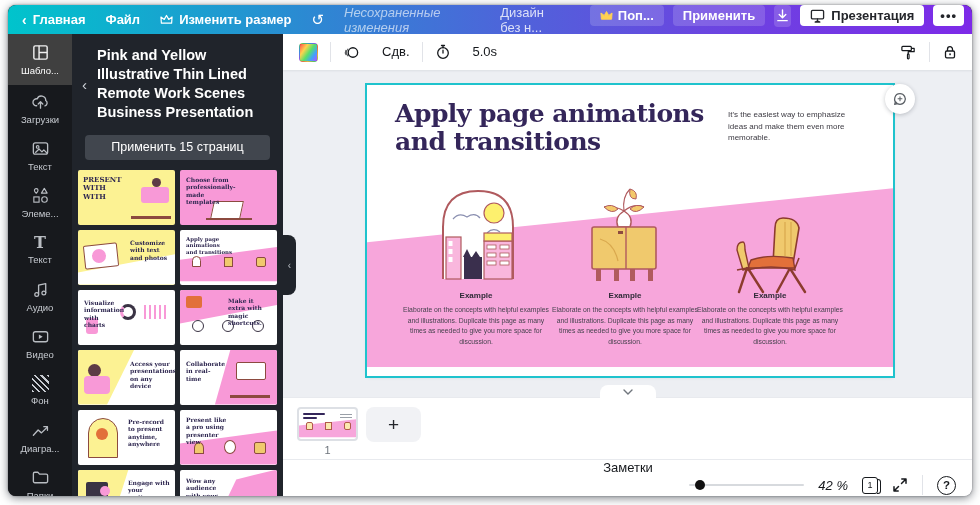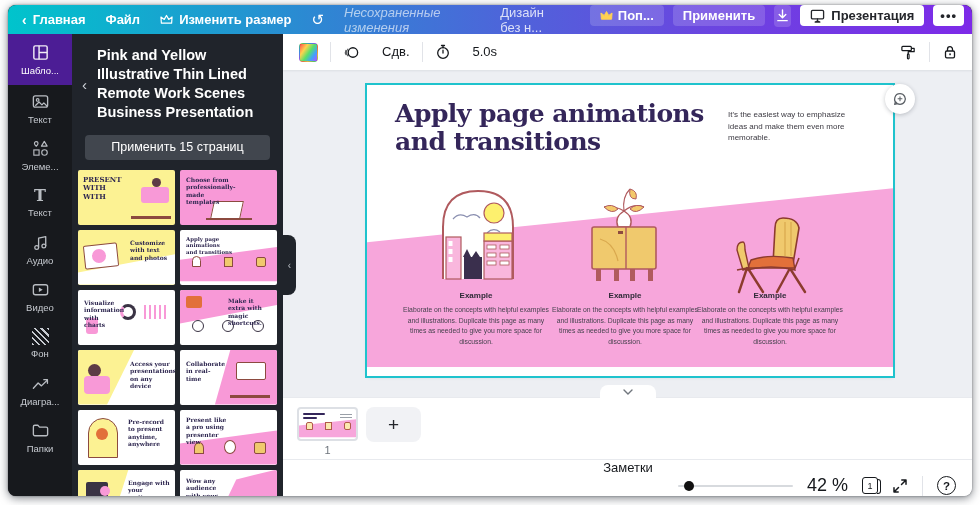--- a/index.html
+++ b/index.html
@@ -24,21 +24,21 @@
   .crown { width:13px; height:11px; }
   .undo { font-weight:normal; font-size:15px; line-height:1; }
   .dots { font-size:13px; letter-spacing:1px; font-weight:bold; }
 
   
   .body { display:flex; height:462px; }
   .rail { width:64px; background:#17191d; color:#c7cbd1; flex:none; }
   .rail-item { height:47px; display:flex; flex-direction:column; align-items:center; justify-content:center; gap:3px; cursor:pointer; }
   .rail-item .lbl { font-size:9.5px; }
   .rail-item svg, .rail-item .txticon { opacity:.92; }
-  .rail-item.active { background:#4c1d95; color:#fff; height:51px; }
+  .rail-item.active { background:#404040; color:#fff; height:51px; }
   .stripes { width:17px; height:17px; background:repeating-linear-gradient(45deg,#c7cbd1 0 1.6px,transparent 1.6px 4.4px); }
   .txticon { font-family:"DejaVu Serif", serif; font-size:16px; font-weight:bold; line-height:17px; }
 
   
   .panel { width:211px; background:#20242b; flex:none; position:relative; color:#fff; }
   .panel-head { display:flex; gap:8px; padding:12px 10px 8px 8px; align-items:center; }
   .back-chev { color:#cfd3d9; font-size:15px; cursor:pointer; padding:0 2px; }
   .panel-title { font-size:14.5px; font-weight:bold; line-height:1.32; }
   .apply-btn { display:block; margin:4px auto 10px; width:185px; height:25px; background:#41464e; color:#fff;
                border:none; border-radius:4px; font-size:12.5px; font-family:inherit; cursor:pointer; }
@@ -96,21 +96,21 @@
   .page-num { text-align:center; font-size:11px; color:#6e747c; margin-top:3px; }
   .add-page { position:absolute; left:83px; top:9px; width:55px; height:35px; background:#f1f2f5; border:none;
               border-radius:8px; font-size:19px; color:#24262b; cursor:pointer; font-family:inherit; }
   .foot-row { position:absolute; left:0; right:0; top:61px; height:54px; border-top:1px solid #e8eaee;
               display:flex; align-items:center; padding:0 16px 0 17px; color:#15181c;flex-direction:column; }
   .notes { font-size:13px; cursor:pointer; }
   .foot-right { margin-left:auto; display:flex; align-items:center; gap:14px; }
   .slider { position:relative; width:115px; height:14px; cursor:pointer; }
   .slider .track { position:absolute; left:0; right:0; top:6px; height:2px; background:#d7dade; border-radius:1px; }
   .slider .knob { position:absolute; left:6px; top:2px; width:10px; height:10px; border-radius:50%; background:#111; }
-  .zoom-pct { font-size:18px; }
+  .zoom-pct { font-size:13px;font-style:italic; }
   .pgicon { position:relative; width:16px; height:17px; border:1.6px solid #16191d; border-radius:3px; font-size:9px;
             display:flex; align-items:center; justify-content:center; cursor:pointer; background:#fff; }
   .pgicon::before { content:""; position:absolute; right:-4px; top:1px; width:3px; height:13px;
                     border:1.6px solid #16191d; border-left:none; border-radius:0 3px 3px 0; }
   .help { width:19px; height:19px; border:1.5px solid #16191d; border-radius:50%; font-size:11.5px; font-weight:bold;
           display:flex; align-items:center; justify-content:center; cursor:pointer; }
 </style>
 </head>
 <body>
 
@@ -167,20 +167,27 @@
 
   <div class="body">
 
    <div class="rail">
      <div class="rail-item active">
        <svg width="19" height="19" viewBox="0 0 20 20">
               <rect x="3" y="3" width="14" height="14" rx="1.5" fill="none" stroke="currentColor" stroke-width="1.5"></rect>
               <path d="M8.5 3 V17 M8.5 10 H17" fill="none" stroke="currentColor" stroke-width="1.5"></path>
             </svg>
        <span class="lbl">Шабло...</span>
+     </div>
+     <div class="rail-item">
+       <svg width="19" height="19" viewBox="0 0 20 20">
+              <path d="M6 14.5 a3.7 3.7 0 1 1 .6-7.3 A4.6 4.6 0 0 1 15.5 9 a3 3 0 0 1-.8 5.5" fill="none" stroke="currentColor" stroke-width="1.4" stroke-linecap="round"></path>
+              <path d="M10 17 V10.5 M7.6 12.7 L10 10.3 L12.4 12.7" fill="none" stroke="currentColor" stroke-width="1.4" stroke-linecap="round" stroke-linejoin="round"></path>
+            </svg>
+       <span class="lbl">Загрузки</span>
      </div>
      <div class="rail-item">
        <svg width="19" height="19" viewBox="0 0 20 20">
               <rect x="2.5" y="4" width="15" height="12" rx="2" fill="none" stroke="currentColor" stroke-width="1.4"></rect>
               <circle cx="7" cy="8.3" r="1.4" fill="none" stroke="currentColor" stroke-width="1.2"></circle>
               <path d="M4.5 14.5 L8.5 10.5 L11.5 13.5 L13.5 11.5 L17 15" fill="none" stroke="currentColor" stroke-width="1.3" stroke-linejoin="round"></path>
             </svg>
        <span class="lbl">Текст</span>
      </div>
      <div class="rail-item">

